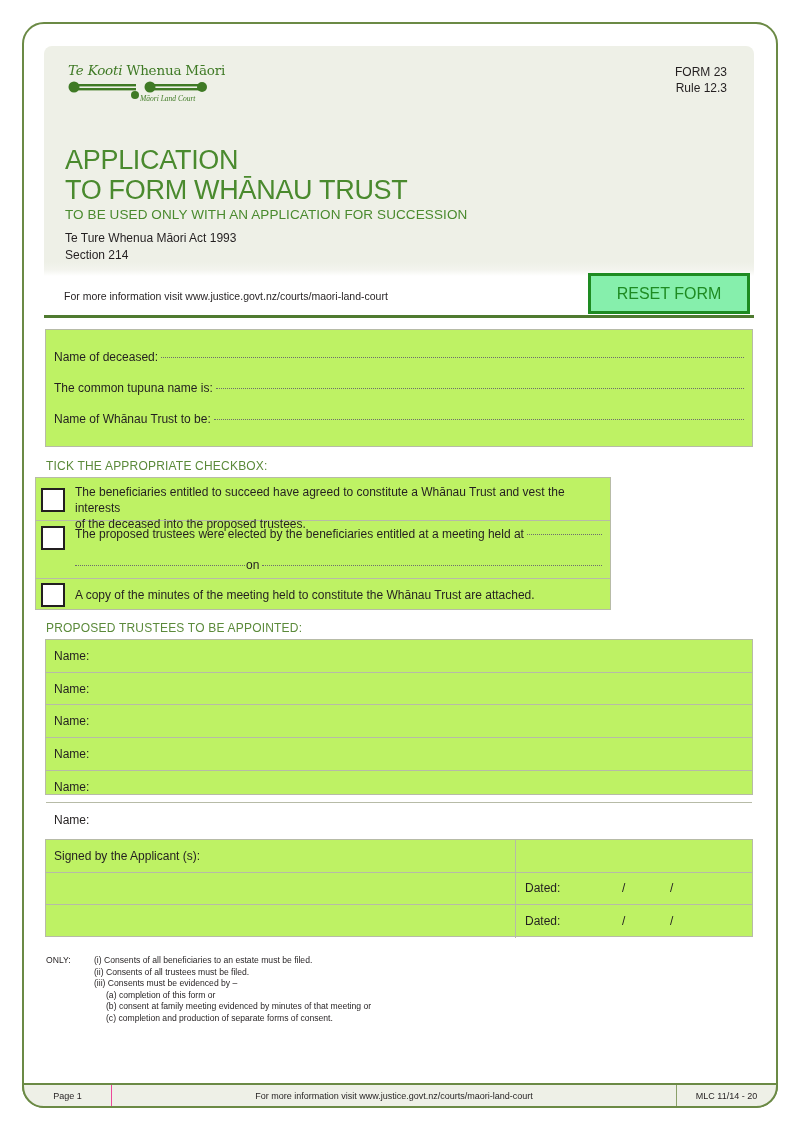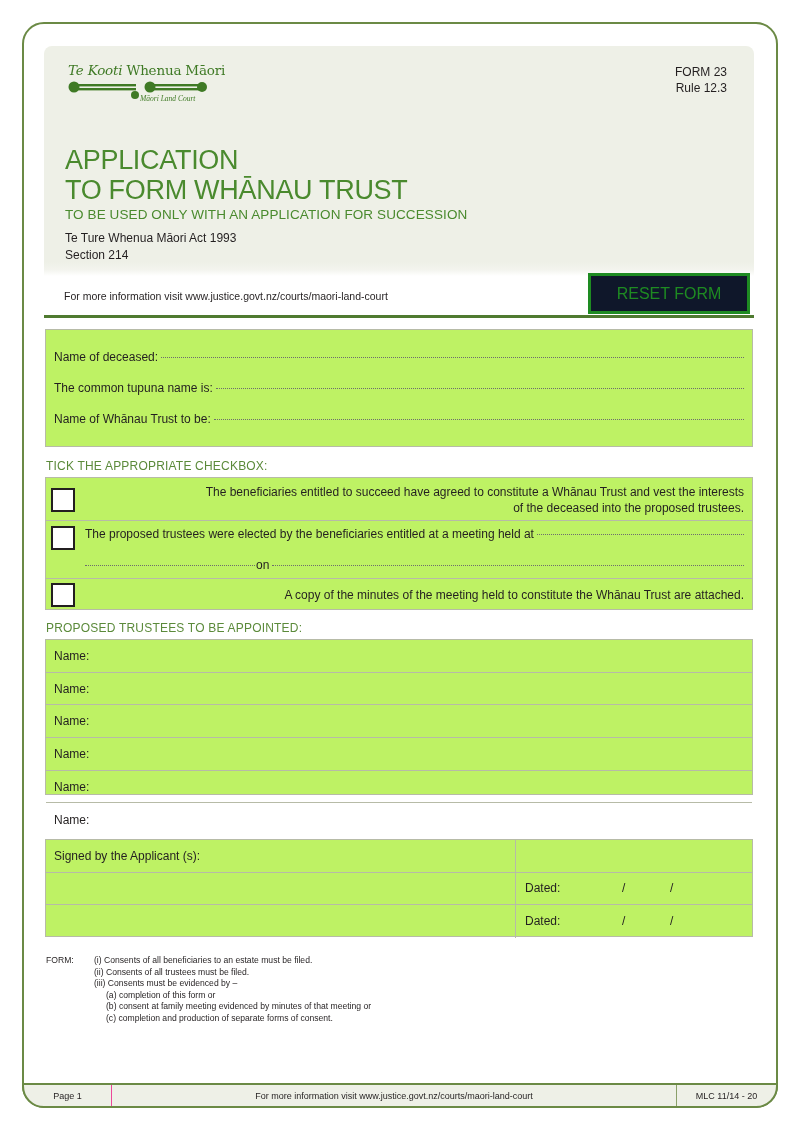--- a/index.html
+++ b/index.html
@@ -29,36 +29,36 @@
 
   .title-block { position: absolute; left: 65px; top: 145px; }
   .title-line { font-size: 27px; line-height: 30px; color: #4a8a2e; font-weight: normal; letter-spacing: -0.3px; }
   .subtitle { font-size: 13.5px; color: #4a8a2e; margin-top: 2px; letter-spacing: 0.1px; }
   .act { font-size: 12px; color: #231f20; margin-top: 8px; line-height: 17px; }
 
   .info-line { position: absolute; left: 64px; top: 290px; font-size: 10.5px; color: #231f20; }
 
   .reset-btn {
     position: absolute; left: 588px; top: 273px; width: 162px; height: 41px;
-    border: 3px solid #1e8b22; background: #0f172a; color: #1e8b22;
+    border: 3px solid #1e8b22; background: #86efac; color: #1e8b22;
     font-family: "Liberation Sans", sans-serif; font-size: 16px; display: flex; align-items: center; justify-content: center;
     cursor: pointer;
   }
   .green-rule { position: absolute; left: 44px; top: 315px; width: 710px; height: 3px; background: #4f7a30; }
 
   .box { position: absolute; border: 1px solid #b7bba7; background: #bef264; }
 
   .details { left: 45px; top: 329px; width: 708px; height: 118px; }
   .field-row { position: absolute; left: 8px; right: 8px; display: flex; align-items: baseline; font-size: 12px; }
   .field-row .lbl { white-space: nowrap; padding-right: 3px; }
   .field-row .dots { flex: 1; border-bottom: 1px dotted #6d6d6d; height: 1px; transform: translateY(-3px); }
 
   .section-head { position: absolute; left: 46px; font-size: 12px; color: #5b8a3a; letter-spacing: 0.2px; }
 
-  .cb-table { left: 45px; top: 477px; width: 708px; height: 133px; text-align: right; }
+  .cb-table { left: 35px; top: 477px; width: 576px; height: 133px; }
   .cb-row { position: absolute; left: 0; right: 0; border-bottom: 1px solid #b7bba7; }
   .cb-row:last-child { border-bottom: none; }
   .checkbox { position: absolute; left: 5px; width: 24px; height: 24px; border: 2px solid #231f20; background: #fff; cursor: pointer; }
   .cb-text { position: absolute; left: 39px; right: 8px; font-size: 12px; line-height: 16px; }
   .inline-dots { display: inline-block; border-bottom: 1px dotted #6d6d6d; vertical-align: baseline; height: 1px; }
 
   .trustees { left: 45px; top: 639px; width: 708px; height: 156px; }
   .t-row { position: absolute; left: 0; right: 0; height: 32.7px; border-bottom: 1px solid #b7bba7; font-size: 12px; padding-left: 8px; display: flex; align-items: center; }
   .t-row:last-child { border-bottom: none; }
 
@@ -208,21 +208,21 @@
     <div class="s-left"></div>
     <div class="s-right">
       <span>Dated:</span>
       <span class="slash" style="left:105px;">/</span>
       <span class="slash" style="left:153px;">/</span>
     </div>
   </div>
 </div>
 
 <div class="notes">
-  <div class="note-label">FORM:</div>
+  <div class="note-label">ONLY:</div>
   <div class="note-list">
     <div>(i)  Consents of all beneficiaries to an estate must be filed.</div>
     <div>(ii)  Consents of all trustees must be filed.</div>
     <div>(iii) Consents must be evidenced by –</div>
     <div class="sub">(a)  completion of this form or</div>
     <div class="sub">(b)  consent at family meeting evidenced by minutes of that meeting or</div>
     <div class="sub">(c)  completion and production of separate forms of consent.</div>
   </div>
 </div>
 

